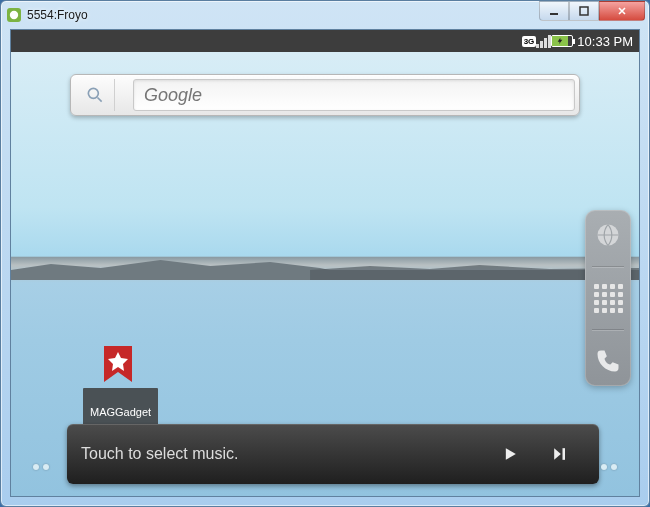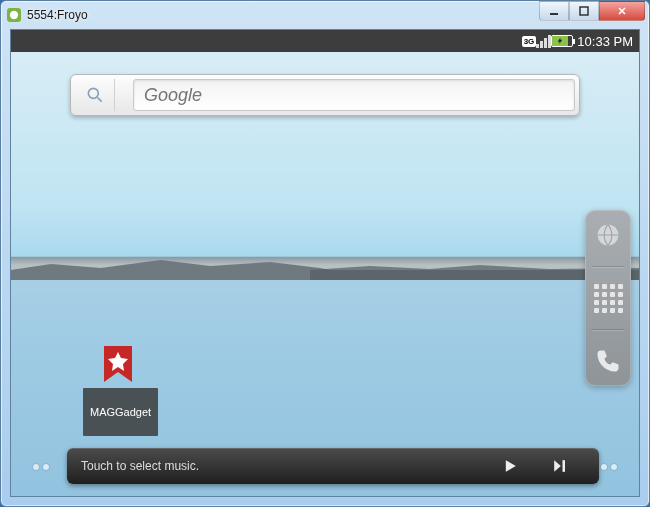--- a/index.html
+++ b/index.html
@@ -57,21 +57,21 @@
   .tray .grid { display:grid; grid-template-columns:repeat(4,5px); grid-auto-rows:5px; gap:3px;}
   .tray .grid span{background:#e6e6e6; border-radius:1px;}
 
   
   .shortcut { position:absolute; left:72px; top:292px; width:70px; text-align:center; cursor:pointer;}
   .shortcut .bookmark { width:36px; height:42px; margin:0 auto; position:relative;}
   .shortcut .bookmark svg{width:100%;height:100%;}
   .shortcut .label { margin-top:2px; display:inline-block; background:rgba(60,60,60,0.85); color:#fff; font-size:11px; padding:18px 7px; border-radius:1px;}
 
   
-  .music { position:absolute; left:56px; right:40px; bottom:12px; height:36px; background:linear-gradient(#4c4c4c,#1f1f1f); border-radius:6px; box-shadow:0 2px 5px rgba(0,0,0,0.4), inset 0 1px 0 rgba(255,255,255,0.15); display:flex; align-items:center; color:#ddd; font-size:12px; padding:0 14px;}
+  .music { position:absolute; left:56px; right:40px; bottom:12px; height:60px; background:linear-gradient(#4c4c4c,#1f1f1f); border-radius:6px; box-shadow:0 2px 5px rgba(0,0,0,0.4), inset 0 1px 0 rgba(255,255,255,0.15); display:flex; align-items:center; color:#ddd; font-size:16px; padding:0 14px;}
   .music .txt { flex:1; }
   .music .btn { width:50px; display:flex; align-items:center; justify-content:center; cursor:pointer;}
   .music .btn svg { width:20px; height:20px; fill:#eee;}
 
   
   .dots { position:absolute; bottom:26px; display:flex; gap:4px;}
   .dots.left { left:22px; } .dots.right { right:22px; }
   .dots span { width:6px; height:6px; border-radius:50%; background:#d9ecf4; box-shadow:0 0 2px rgba(0,0,0,0.3);}
 </style>
 </head>

